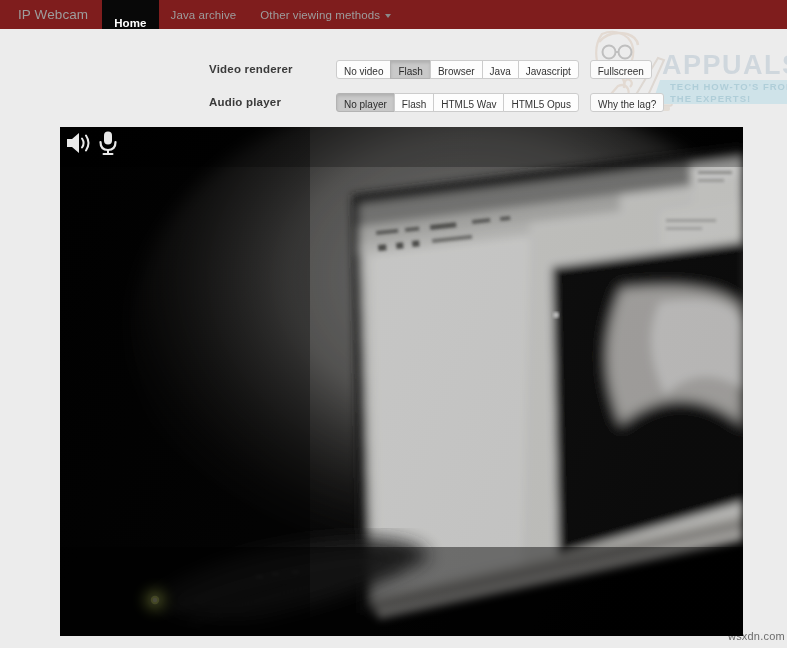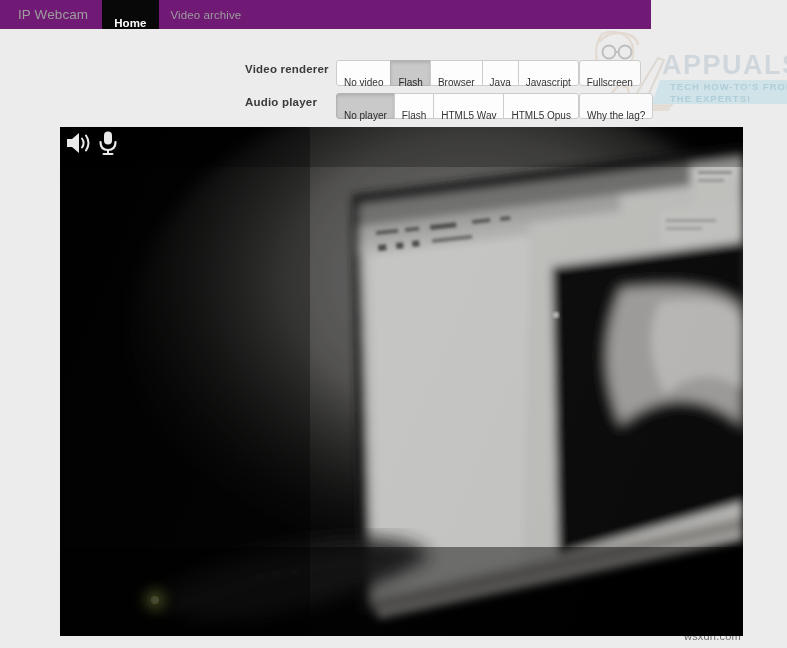--- a/index.html
+++ b/index.html
@@ -13,23 +13,23 @@
     position: relative;
     overflow: hidden;
     font-family: "Liberation Sans", sans-serif;
     background: #ececec;
   }
 
   
   #navbar {
     position: absolute;
     left: 0; top: 0;
-    width: 651px;
+    width: 787px;
     height: 29px;
-    background: #701a75;
+    background: #7f1d1d;
     display: flex;
     align-items: stretch;
     box-sizing: border-box;
     z-index: 5;
   }
   .brand {
     color: #9d9d9d;
     font-size: 13.5px;
     display: flex;
     align-items: center;
@@ -89,55 +89,55 @@
 
   .ctrl-label {
     position: absolute;
     left: 209px;
     top: 3px;
     font-size: 11.5px;
     font-weight: bold;
     color: #3a3a3a;
     white-space: nowrap;
     letter-spacing: .2px;
-    margin-left: 36px;
   }
   .btn-area {
     position: absolute;
     left: 336px;
     top: 0;
     display: flex;
     align-items: flex-start;
   }
   .btn-group { display: flex; }
   .btn {
     font-family: "Liberation Sans", sans-serif;
     font-size: 10px;
     color: #333333;
     background: #fdfdfd;
     border: 1px solid #cccccc;
-    padding: 12px 7px;
+    padding: 1px 7px;
     height: 19px;
     line-height: 19px;
     box-sizing: border-box;
     white-space: nowrap;
     margin: 0;
     border-radius: 0;
   }
   .btn-group .btn + .btn { margin-left: -1px; }
   .btn-group .btn:first-child { border-radius: 3px 0 0 3px; }
   .btn-group .btn:last-child  { border-radius: 0 3px 3px 0; }
   .btn.active {
     background: #c9c9c9;
     border-color: #b3b3b3;
     color: #2b2b2b;
     box-shadow: inset 0 2px 3px rgba(0,0,0,.12);
   }
   .btn.standalone {
     border-radius: 3px;
+    margin-left: 11px;
     background: #fbfbfb;
   }
 
   
   #video-panel {
     position: absolute;
     left: 60px;
     top: 127px;
     width: 683px;
     height: 509px;
@@ -153,39 +153,43 @@
     position: absolute;
     z-index: 4;
   }
   #speaker-icon { left: 64px; top: 131px; width: 28px; height: 24px; }
   #mic-icon     { left: 97px; top: 130px; width: 22px; height: 26px; }
   .overlay-icon svg { display:block; }
 
   
   #footer-credit {
     position: absolute;
-    left: 684px;
+    left: 728px;
     top: 630px;
     font-size: 11px;
     color: #6c6c6c;
     letter-spacing: .2px;
     z-index: 1;
     white-space: nowrap;
   }
 </style>
 </head>
 <body>
 
 <div id="navbar">
   <div class="brand">IP Webcam</div>
   <div class="nav-item active">
     <span>Home</span>
   </div>
   <div class="nav-item">
-    <span>Video archive</span>
+    <span>Java archive</span>
+  </div>
+  <div class="nav-item">
+    <span>Other viewing methods</span>
+    <span class="caret"></span>
   </div>
 </div>
 
 <div id="watermark">
   <svg width="197" height="98" viewBox="0 0 197 98" xmlns="http://www.w3.org/2000/svg">
 
     <g opacity="0.5">
 
       <path d="M12 8 q14 -6 26 4 q8 9 4 22 q-4 13 -18 14 q-14 1 -17 -13 q-3 -16 5 -27 z" fill="none" stroke="#c9a98e" stroke-width="2.2"></path>
 

